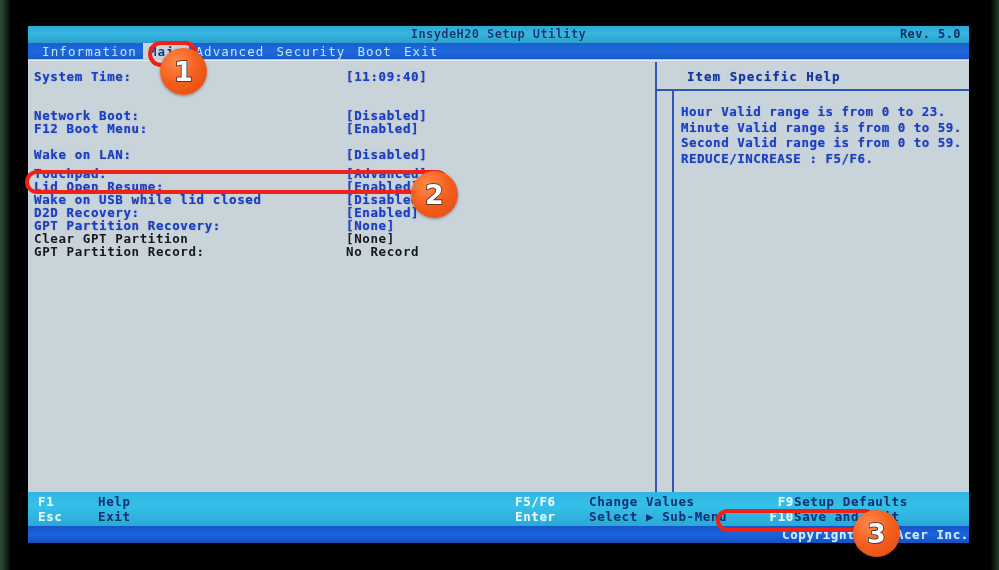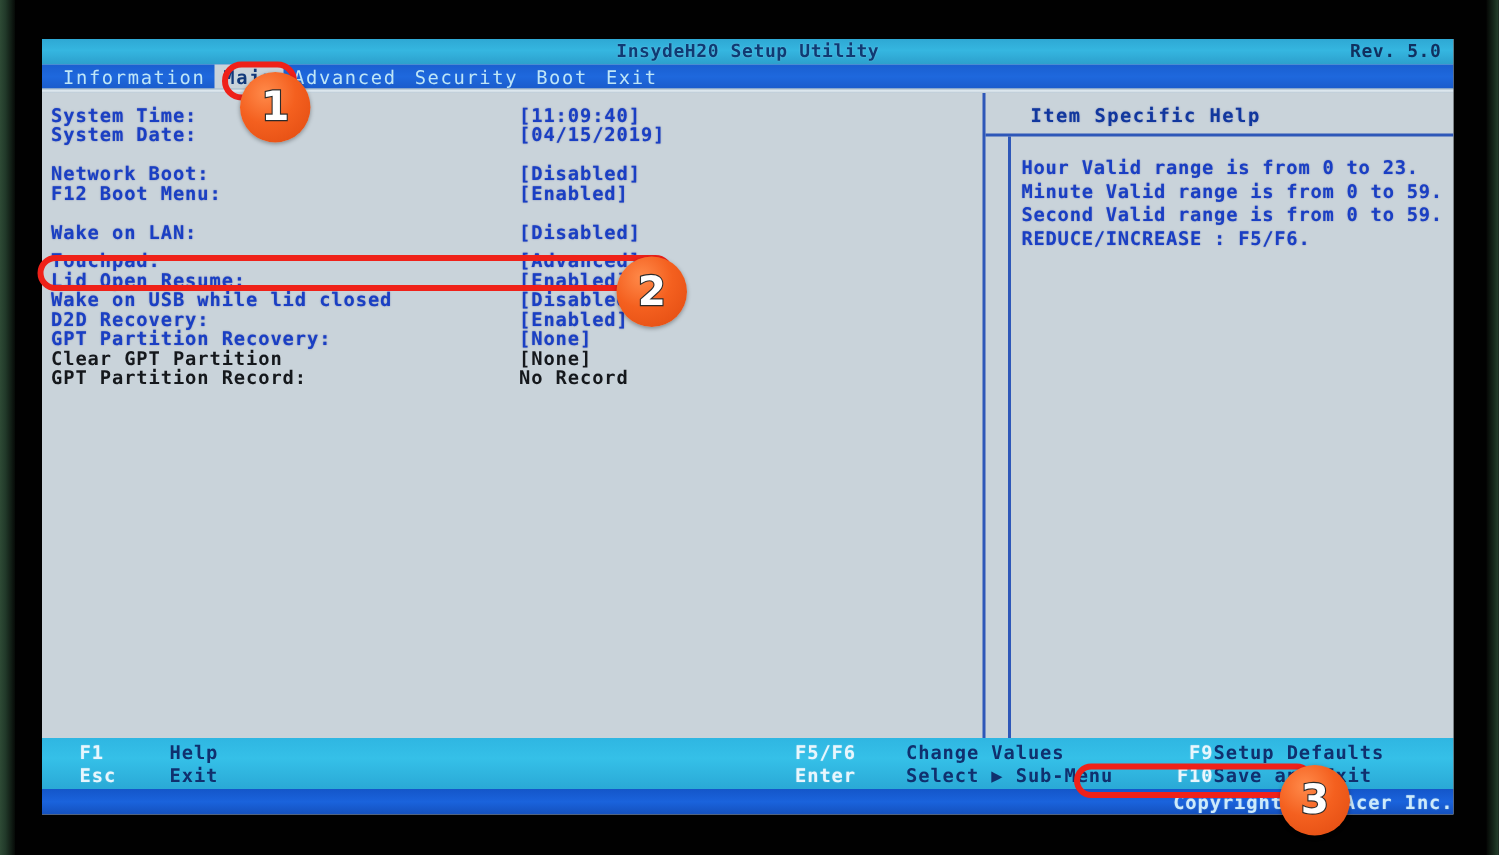--- a/index.html
+++ b/index.html
@@ -189,21 +189,21 @@
     width: 941px; height: 34px;
     background: linear-gradient(to bottom, #2fb6e2 0%, #35c0e8 40%, #2aa9d6 100%);
   }
   .key-col {
     position: absolute;
     top: 2px;
     font-size: 12.5px;
     letter-spacing: 0.6px;
     line-height: 15px;
   }
-  .key-line { height: 15px; white-space: nowrap; margin-left: 15px; }
+  .key-line { height: 15px; white-space: nowrap; }
   .key-name {
     display: inline-block;
     color: #e9f6fd;
     font-weight: bold;
     text-shadow: 0 0 1px rgba(255,255,255,0.4);
   }
   .key-desc {
     display: inline-block;
     color: #10306e;
     font-weight: bold;
@@ -273,24 +273,20 @@
 
     <div id="menu-bar"><span class="menu-item first">Information</span><span class="menu-item selected">Main</span><span class="menu-item">Advanced</span><span class="menu-item">Security</span><span class="menu-item">Boot</span><span class="menu-item">Exit</span></div>
     <div id="menu-underline"></div>
 
     <div id="body-area">
 
       <div id="settings">
           <div class="row" style="top: 8px; left: 0px; width: 626px;">
             <span class="label c-blue">System Time:</span>
             <span class="value c-blue">[11:09:40]</span>
-          </div>
-          <div class="row" style="top: 21px; left: 0px; width: 626px;">
-            <span class="label c-blue">System Date:</span>
-            <span class="value c-blue">[04/15/2019]</span>
           </div>
           <div class="row" style="top: 47px; left: 0px; width: 626px;">
             <span class="label c-blue">Network Boot:</span>
             <span class="value c-blue">[Disabled]</span>
           </div>
           <div class="row" style="top: 60px; left: 0px; width: 626px;">
             <span class="label c-blue">F12 Boot Menu:</span>
             <span class="value c-blue">[Enabled]</span>
           </div>
           <div class="row" style="top: 86px; left: 0px; width: 626px;">

